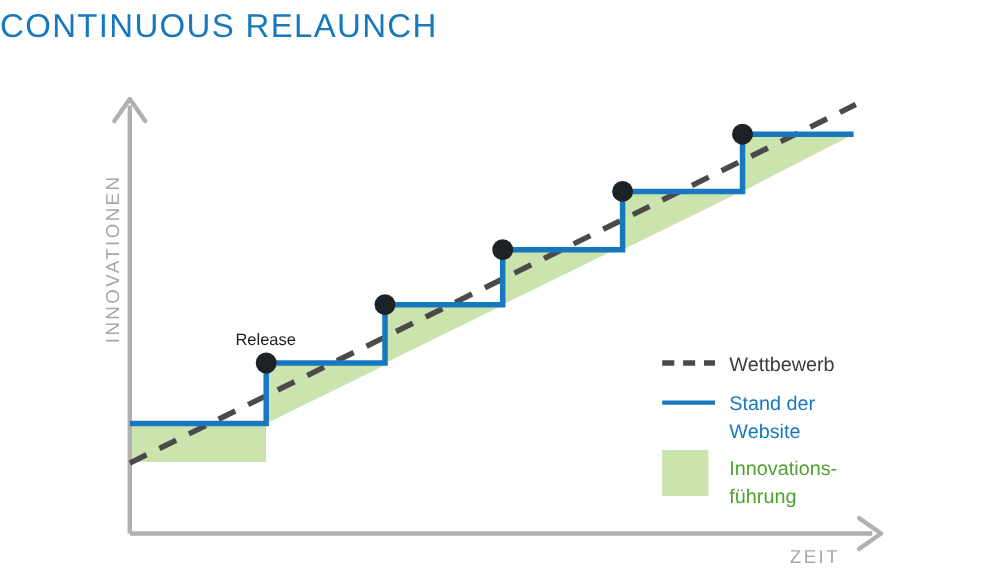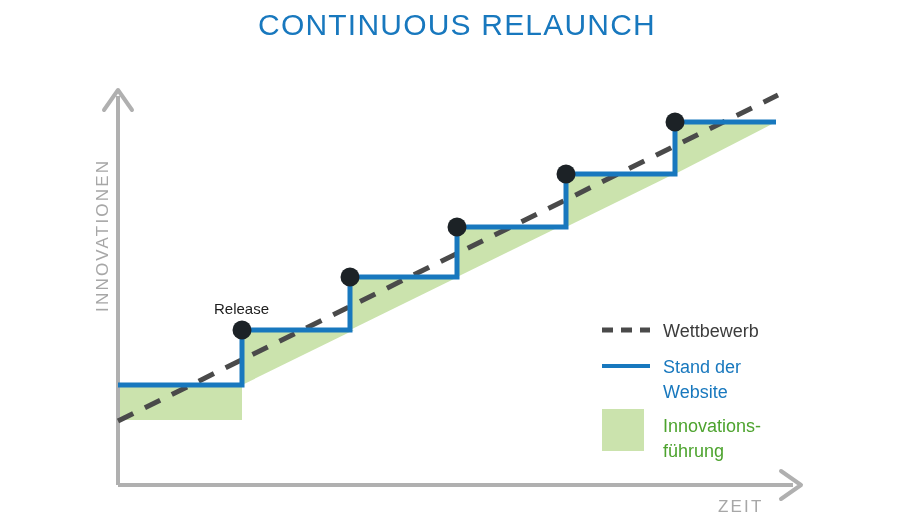--- a/index.html
+++ b/index.html
@@ -18,21 +18,20 @@
     position: relative;
     width: 914px;
     height: 522px;
     background: #ffffff;
   }
   #chart-title {
     position: absolute;
     left: 0;
     top: 8px;
     width: 914px;
-    text-align: center;
     font-size: 30px;
     letter-spacing: 1.2px;
     color: #1878be;
     font-weight: 400;
     font-family: "Liberation Sans", sans-serif;
     white-space: nowrap;
   }
   #plot-svg {
     position: absolute;
     left: 0;

